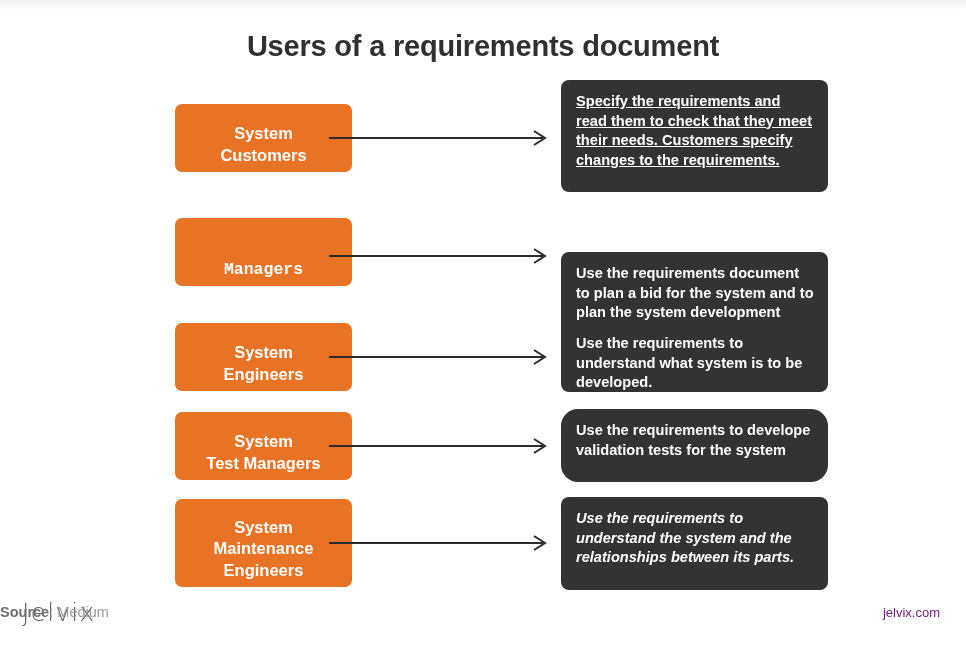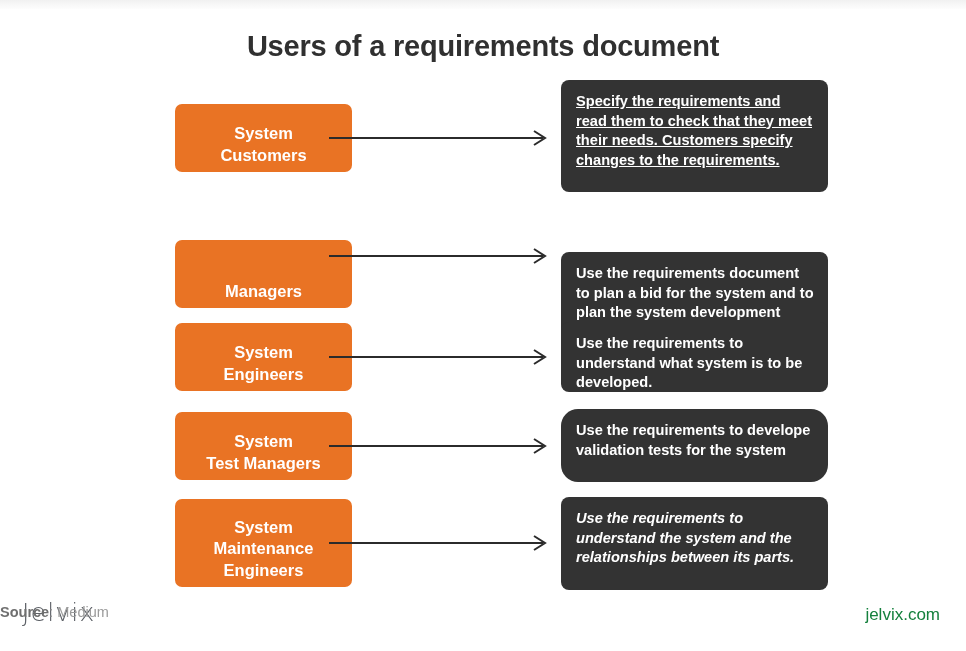--- a/index.html
+++ b/index.html
@@ -116,22 +116,22 @@
   }
   .footer-source .src-label {
     font-weight: bold;
     color: #6f6f6f;
   }
 
   .footer-url {
     position: absolute;
     right: 26px;
     top: 605px;
-    font-size: 17px;
-    color: #15803d;
+    font-size: 13px;
+    color: #701a75;
     text-align: right;
   }
 </style>
 </head>
 <body>
 
 <div id="infographic">
 
   <div class="top-band"></div>
 
@@ -149,21 +149,21 @@
       <svg width="222" height="18" viewBox="0 0 222 18" xmlns="http://www.w3.org/2000/svg">
         <line x1="0" y1="9" x2="214" y2="9" stroke="#2b2b2b" stroke-width="2"></line>
         <polyline points="205,2 216,9 205,16" fill="none" stroke="#2b2b2b" stroke-width="2"></polyline>
       </svg>
     </div>
 
     <div class="desc-box" style="top:80px; height:112px;text-decoration:underline;">Specify the requirements and read them to check that they meet their needs. Customers specify changes to the requirements.</div>
   </div>
 
   <div class="row">
-    <div class="actor-box" style="top:240px; height:68px;">
+    <div class="actor-box" style="top:218px; height:68px;font-family:Liberation Mono, monospace;">
       <span>
         <span>Managers</span>
       </span>
     </div>
 
     <div class="arrow" style="top:247px;">
       <svg width="222" height="18" viewBox="0 0 222 18" xmlns="http://www.w3.org/2000/svg">
         <line x1="0" y1="9" x2="214" y2="9" stroke="#2b2b2b" stroke-width="2"></line>
         <polyline points="205,2 216,9 205,16" fill="none" stroke="#2b2b2b" stroke-width="2"></polyline>
       </svg>

